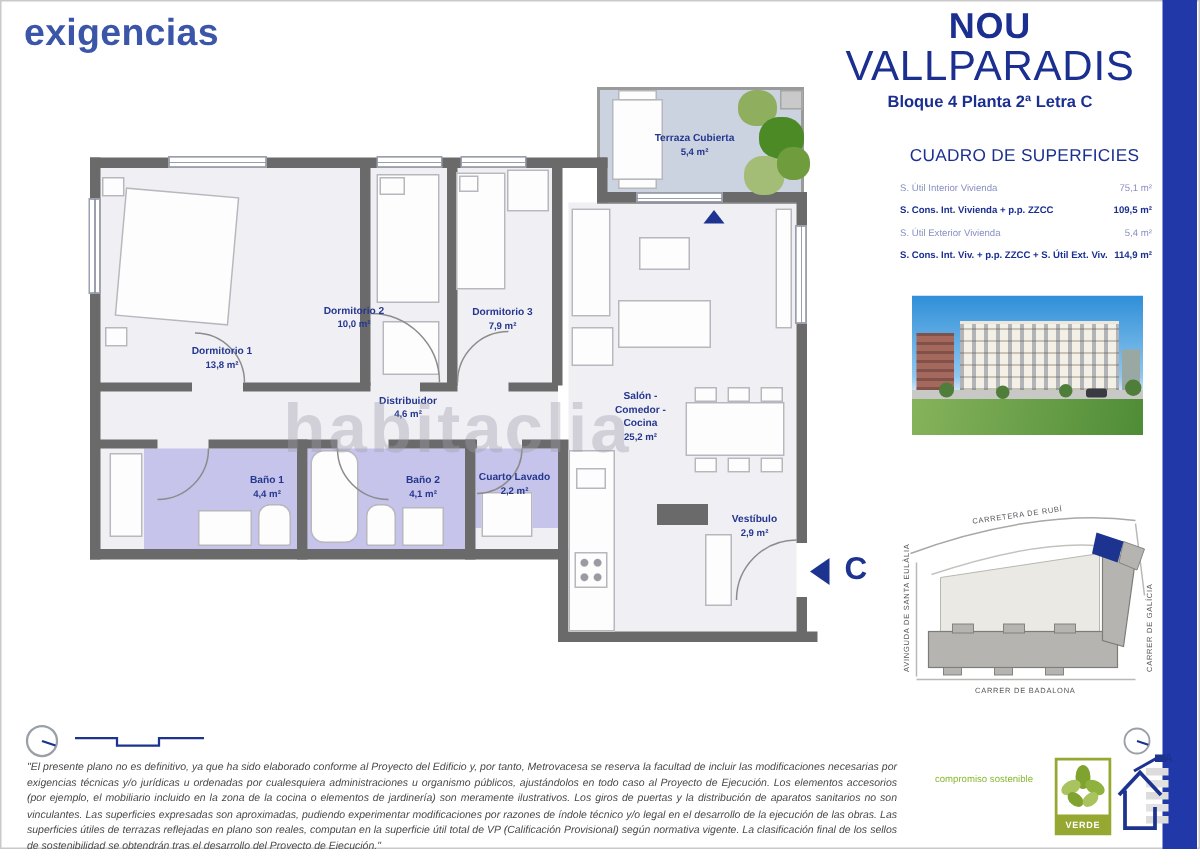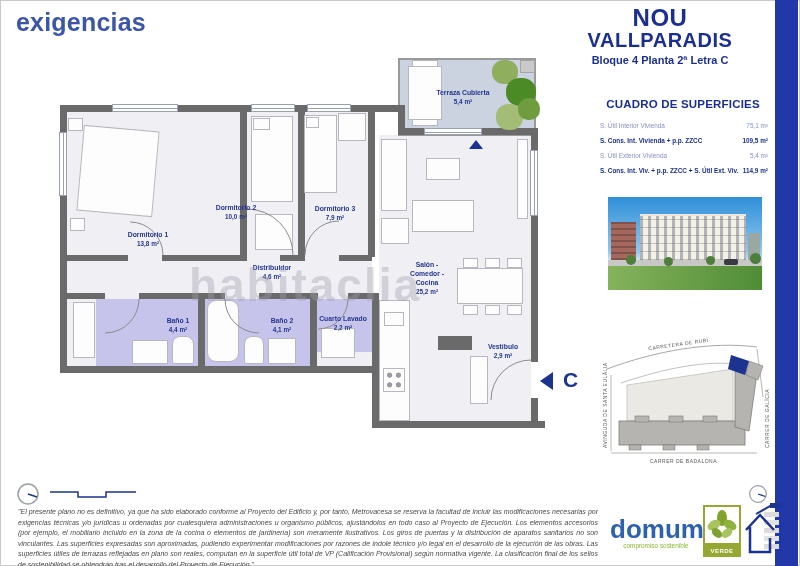--- a/index.html
+++ b/index.html
@@ -5,28 +5,28 @@
   html,body{margin:0;padding:0;background:#888;}
   #page{position:relative;width:800px;height:566px;background:#fff;margin:0 auto;
         font-family:"Liberation Sans",sans-serif;overflow:hidden;box-shadow:inset 0 0 0 1px #c9c9c9;}
   [data-name]{box-sizing:border-box;}
   .abs{position:absolute;}
 
   
   .logo{left:16px;top:8px;font-size:25px;font-weight:bold;color:#3b55a8;letter-spacing:.2px;}
   .hdr{left:552px;top:6px;width:216px;text-align:center;color:#1b2f91;}
   .hdr .t1{font-size:24px;font-weight:700;line-height:1.02;letter-spacing:.5px;}
-  .hdr .t2{font-size:20px;font-weight:700;line-height:1.02;letter-spacing:.5px;}
+  .hdr .t2{font-size:28px;font-weight:400;line-height:1.02;letter-spacing:.5px;}
   .hdr .sub{font-size:11px;font-weight:bold;margin-top:3px;}
   .hdr .bed{font-size:15px;margin-top:9px;}
   .bluebar{left:775px;top:0;width:23px;height:566px;background:#2038a8;}
 
   
   .surf{left:596px;top:98px;width:174px;color:#1b2f91;}
-  .surf .stitle{text-align:center;font-size:11.5px;font-weight:700;margin-bottom:8px;letter-spacing:.2px;}
+  .surf .stitle{text-align:center;font-size:11.5px;font-weight:400;margin-bottom:8px;letter-spacing:.2px;}
   .srow{display:flex;justify-content:space-between;align-items:baseline;font-size:6.4px;
         padding:4px 2px 4px 4px;color:#8890c2;}
   .srow.em{color:#1b2f91;font-weight:bold;}
   .srow .v{white-space:nowrap;font-weight:bold;}
   .srow:not(.em) .v{font-weight:normal;}
 
   
   .wall{background:#6a6a6a;}
   .floor{background:#f0eff4;}
   .bath{background:#c6c4ea;}
@@ -295,21 +295,20 @@
     <path d="M2,4 H30 V9 H58 V4 H88" fill="none" stroke="#1d3390" stroke-width="1.5"></path>
   </svg>
   <svg class="abs" style="left:748px;top:484px;" width="20" height="20" viewBox="0 0 24 24" data-name="compass-icon">
     <circle cx="12" cy="12" r="10" fill="none" stroke="#9aa0a8" stroke-width="1.5"></circle>
     <line x1="12" y1="12" x2="21" y2="15" stroke="#1d3390" stroke-width="1.5"></line>
   </svg>
 
   <div class="abs disc" data-name="legal-disclaimer">"El presente plano no es definitivo, ya que ha sido elaborado conforme al Proyecto del Edificio y, por tanto, Metrovacesa se reserva la facultad de incluir las modificaciones necesarias por exigencias técnicas y/o jurídicas u ordenadas por cualesquiera administraciones u organismo públicos, ajustándolos en todo caso al Proyecto de Ejecución. Los elementos accesorios (por ejemplo, el mobiliario incluido en la zona de la cocina o elementos de jardinería) son meramente ilustrativos. Los giros de puertas y la distribución de aparatos sanitarios no son vinculantes. Las superficies expresadas son aproximadas, pudiendo experimentar modificaciones por razones de índole técnico y/o legal en el desarrollo de la ejecución de las obras. Las superficies útiles de terrazas reflejadas en plano son reales, computan en la superficie útil total de VP (Calificación Provisional) según normativa vigente. La clasificación final de los sellos de sostenibilidad se obtendrán tras el desarrollo del Proyecto de Ejecución."</div>
 
   <div class="abs domum" data-name="domum-logo">
-    <div class="dm" data-name="domum-logo-text">domum</div>
     <div class="tg" data-name="domum-tagline">compromiso sostenible</div>
   </div>
 
   <div class="abs vbadge" data-name="verde-certification-badge">
     <svg width="38" height="52" viewBox="0 0 38 52" data-name="verde-leaf-icon">
       <rect x="1" y="1" width="36" height="50" fill="#fff" stroke="#96a832" stroke-width="2"></rect>
       <ellipse cx="19" cy="13" rx="5" ry="8" fill="#7fa32e"></ellipse>
       <ellipse cx="11" cy="20" rx="7" ry="4.5" fill="#a9c35e" transform="rotate(-30 11 20)"></ellipse>
       <ellipse cx="27" cy="20" rx="7" ry="4.5" fill="#8fb23f" transform="rotate(30 27 20)"></ellipse>
       <ellipse cx="14" cy="28" rx="6" ry="4" fill="#7fa32e" transform="rotate(40 14 28)"></ellipse>

